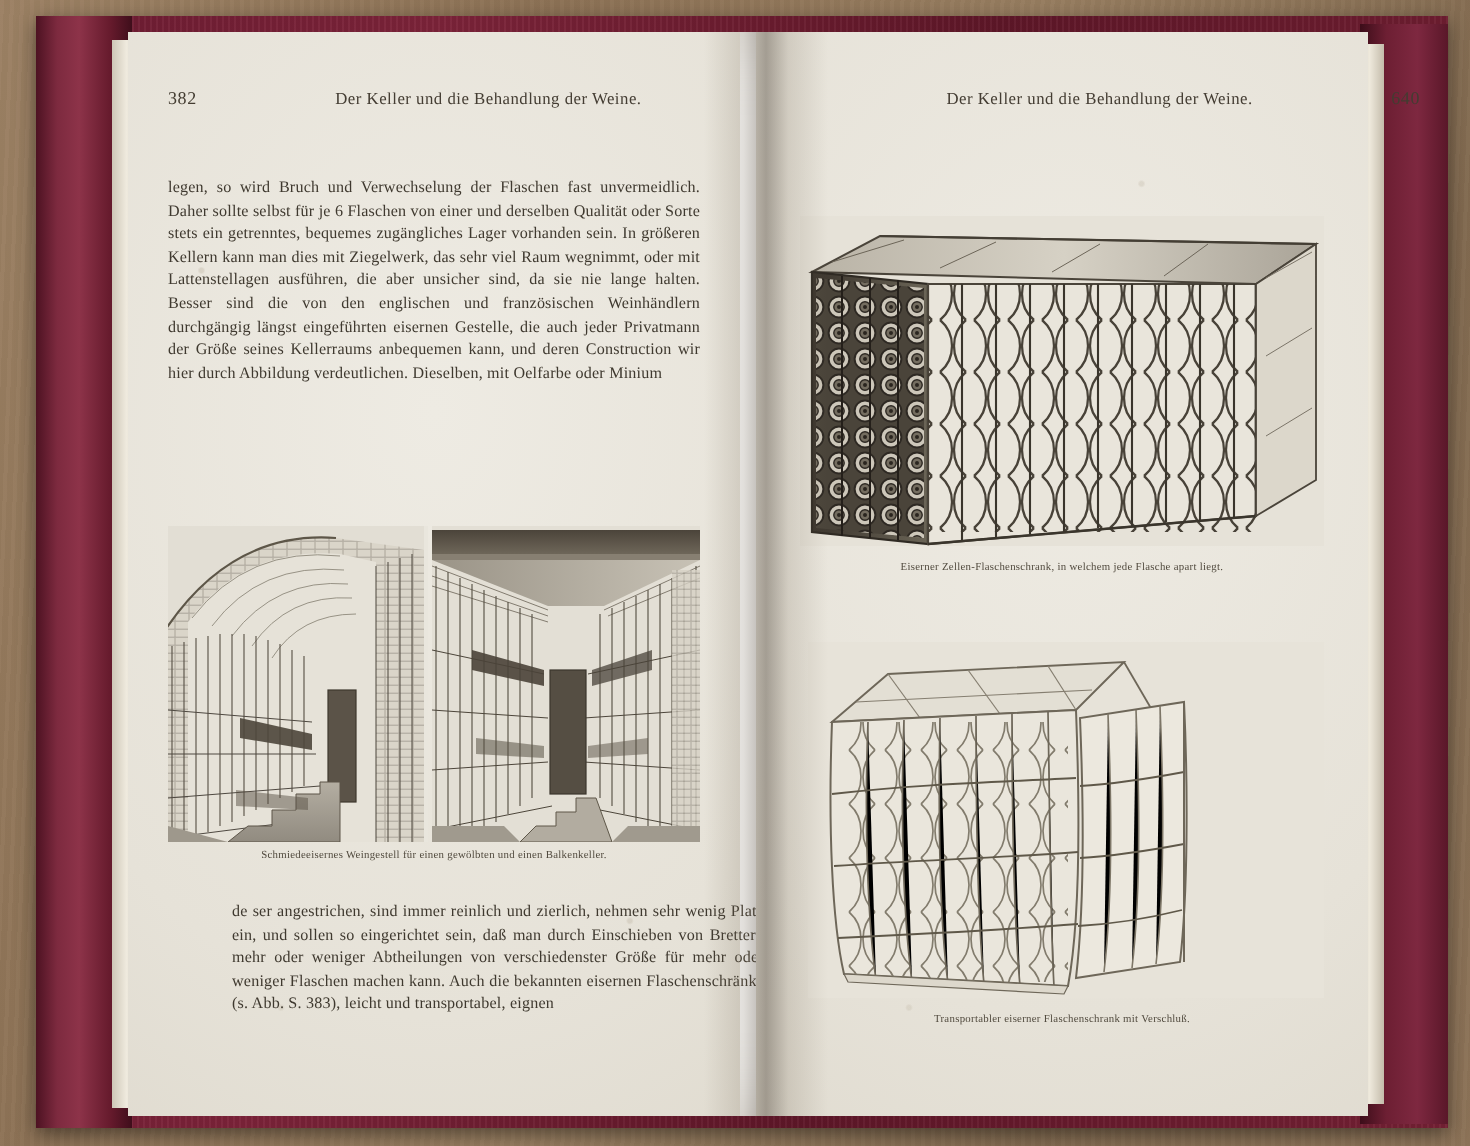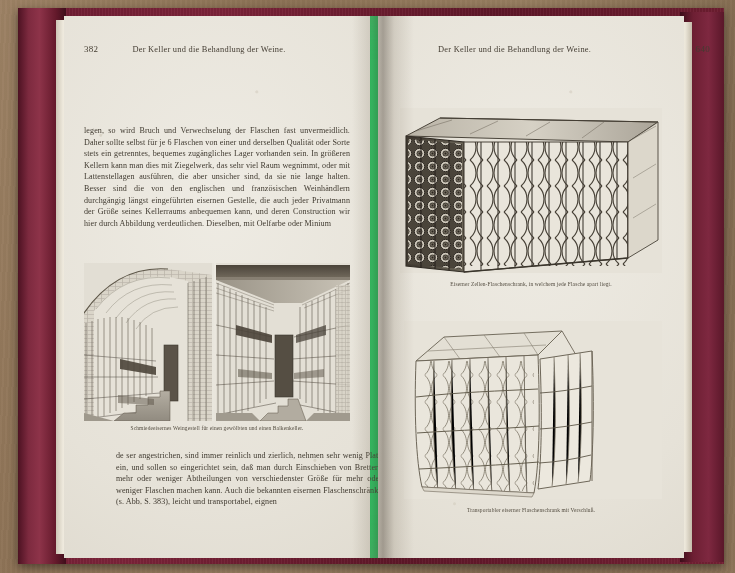--- a/index.html
+++ b/index.html
@@ -55,21 +55,21 @@
     background:linear-gradient(90deg,#cdc6b6,#efeade 40%,#ded7c7 75%,#bdb5a4);
   }
   .edge-right{
     position:absolute;left:668px;top:16px;width:16px;height:530px;
     background:linear-gradient(270deg,#c4bcab,#eee9dc 45%,#d8d1c0 80%,#b6ad9c);
   }
 
   
   .paper{
     position:absolute;left:56px;top:10px;width:620px;height:542px;
-    background:#22c55e;
+    background:#ffffff;
     box-shadow:inset 0 0 40px rgba(140,130,110,.30);
   }
   .page{
     position:absolute;top:0;height:542px;
     background:
       radial-gradient(120% 90% at 50% 35%, #eeebe3 0%, #e6e2d8 62%, #ddd8cc 100%);
   }
   .page-left{left:0;width:306px;}
   .page-right{left:314px;width:306px;}
 
@@ -94,22 +94,22 @@
       radial-gradient(circle at 25% 90%, rgba(150,135,110,.15) 0 1px, transparent 2px);
     pointer-events:none;opacity:.9;
   }
   .hdr{
     position:absolute;top:28px;width:100%;
     display:flex;align-items:baseline;
     font-size:8.2px;letter-spacing:.3px;color:#4a4338;
   }
   .hdr .folio{font-size:9px;color:#433c31;}
   .hdr .title{
-    flex:1;font-size:8.4px;
-    color:#443d33;letter-spacing:.25px;padding-left:34px;
+    flex:1;text-align:center;font-size:8.4px;
+    color:#443d33;letter-spacing:.25px;
   }
   .hdr-left{padding:0 26px 0 20px;}
   .hdr-right{padding:0 20px 0 26px;}
 
   .body-col{
     position:absolute;left:20px;width:266px;
     font-size:8.05px;line-height:11.6px;
     color:#3f392f;text-align:justify;
     letter-spacing:.1px;
   }
@@ -153,21 +153,21 @@
     <div class="paper">
 
       <div class="page page-left">
         <div class="page-speckle"></div>
 
         <div class="hdr hdr-left">
           <span class="folio">382</span>
           <span class="title">Der Keller und die Behandlung der Weine.</span>
         </div>
 
-        <div class="body-col" style="top:72px;height:150px;margin-top:37px;">
+        <div class="body-col" style="top:72px;height:150px;">
           <p>legen, so wird Bruch und Verwechselung der Flaschen fast unvermeidlich. Daher sollte selbst für je 6 Flaschen von einer und derselben Qualität oder Sorte stets ein getrenntes, bequemes zugängliches Lager vorhanden sein. In größeren Kellern kann man dies mit Ziegelwerk, das sehr viel Raum wegnimmt, oder mit Lattenstellagen ausführen, die aber unsicher sind, da sie nie lange halten. Besser sind die von den englischen und französischen Weinhändlern durchgängig längst eingeführten eisernen Gestelle, die auch jeder Privatmann der Größe seines Kellerraums anbequemen kann, und deren Construction wir hier durch Abbildung verdeutlichen. Dieselben, mit Oelfarbe oder Minium</p>
         </div>
 
         <div class="fig plate-l">
 
           <div class="half hl">
             <svg viewBox="0 0 128 158" width="128" height="158" aria-hidden="true">
               <defs>
                 <linearGradient id="floorL" x1="0" y1="0" x2="0" y2="1">
                   <stop offset="0" stop-color="#b4aea2"></stop>

